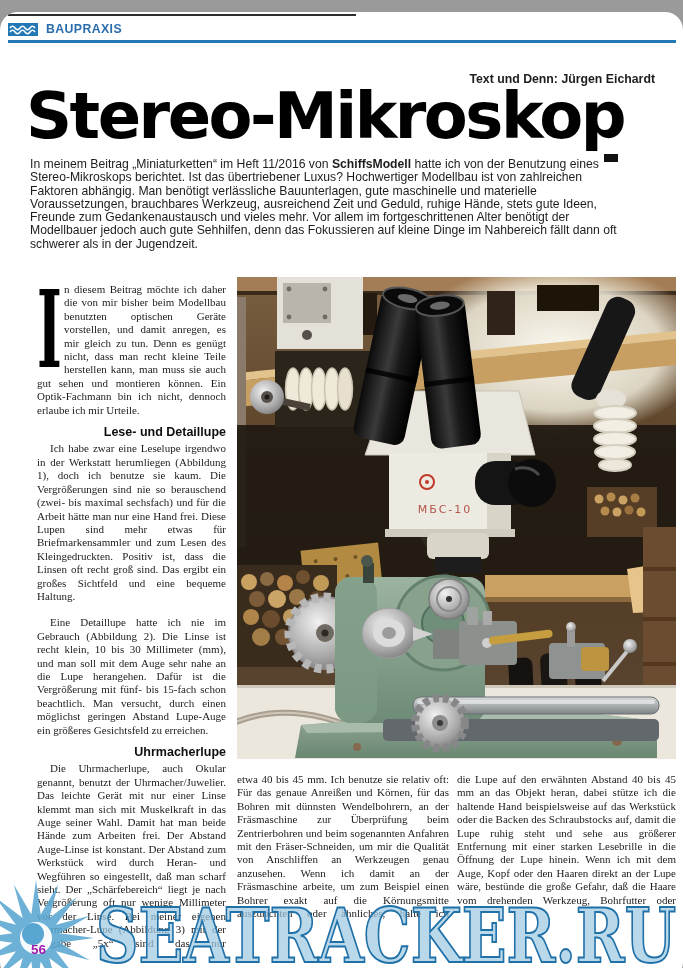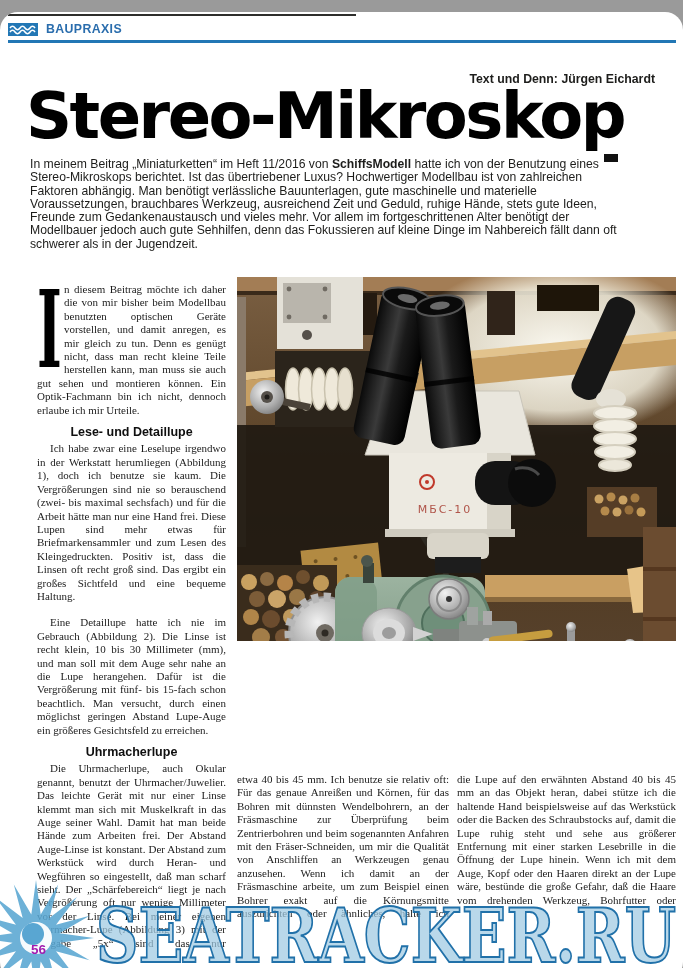--- a/index.html
+++ b/index.html
@@ -18,30 +18,30 @@
             font-size:64px;line-height:1.02;font-weight:bold;letter-spacing:-2.5px;color:#000000;white-space:nowrap;}
   .intro{position:absolute;left:30px;top:146px;width:600px;font-size:12.2px;line-height:13.3px;color:#1d1d1b;}
   .intro b{font-weight:bold;}
   .intro-mark{position:absolute;left:604px;top:142px;width:14px;height:8px;background:#111;}
   
   .col{position:absolute;font-family:"Liberation Serif",serif;font-size:11px;line-height:13.4px;
        color:#1b1b1b;text-align:justify;}
   .col p{margin:0;}
   .col p.ind{text-indent:13px;}
   .col h3{font-family:"Liberation Sans",sans-serif;font-size:12.5px;font-weight:bold;
-          margin:9px 0 3px 0;color:#0f0f0f;text-align:center;}
+          margin:9px 0 3px 0;color:#0f0f0f;text-align:right;}
   .col-left{left:37px;top:271px;width:189px;}
   .col-mid{left:237px;top:761px;width:212px;}
   .col-right{left:457px;top:761px;width:219px;}
   .cont{text-align-last:justify;}
   .dropcap{float:left;width:20px;height:82px;margin:3px 7px 0 0;
            font-family:"DejaVu Serif",serif;font-weight:bold;font-size:106px;line-height:88px;
            color:#000;transform:scaleX(.5);transform-origin:0 0;}
   
-  .photo{position:absolute;left:237px;top:265px;width:439px;height:364px;overflow:hidden;background:#f0abfc;}
+  .photo{position:absolute;left:237px;top:265px;width:439px;height:482px;overflow:hidden;background:#f0abfc;}
   
   .pagenum{position:absolute;left:31px;top:930px;font-size:13.5px;font-weight:bold;color:#a21caf;z-index:45;}
   .watermark{position:absolute;left:0;top:868px;width:683px;height:100px;z-index:40;pointer-events:none;}
 </style>
 </head>
 <body>
 
 <div class="page">
 
   <div class="topline"></div>

